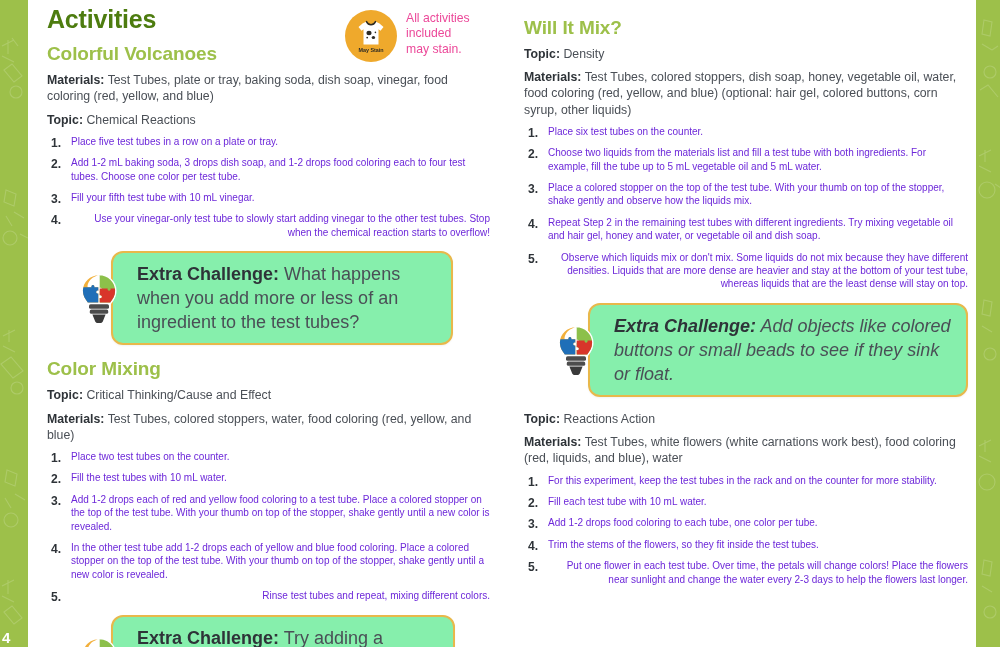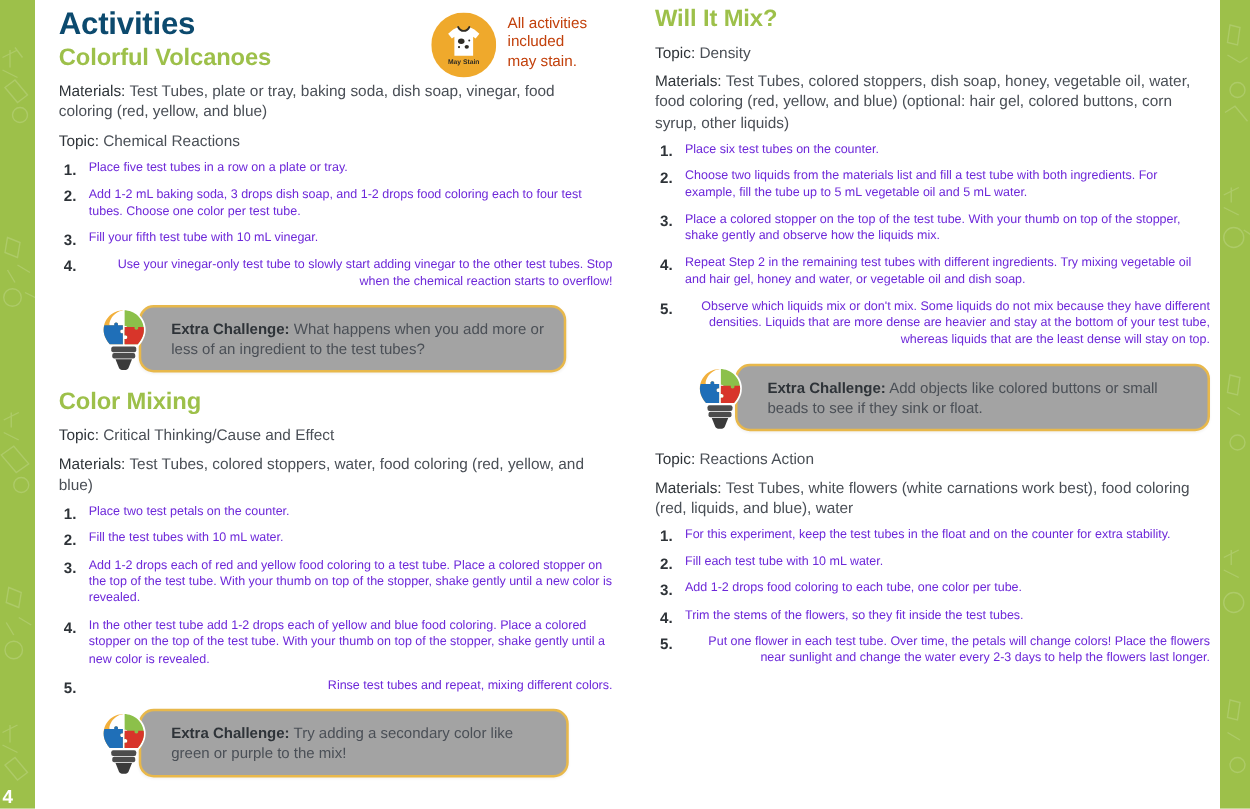--- a/index.html
+++ b/index.html
@@ -75,21 +75,21 @@
     width: 472px;
     padding: 6px 10px 0 19px;
   }
   .col-right {
     width: 476px;
     padding: 6px 8px 0 24px;
   }
 
   
   .page-title {
-    color: #0c4a6e;
+    color: #4d7c0f;
     font-size: 25px;
     font-weight: 700;
     line-height: 1.05;
     margin: 0 0 5px 0;
     letter-spacing: -0.2px;
   }
   .activity-title {
     color: #9DC04A;
     font-size: 19px;
     font-weight: 700;
@@ -99,21 +99,21 @@
   }
   .activity-title.tight { margin-top: 0; }
 
   .meta-line {
     font-size: 12.3px;
     line-height: 1.32;
     margin: 0 0 7px 0;
     color: #4a4f56;
   }
   .meta-line .lbl {
-    font-weight: 400;
+    font-weight: 700;
     color: #2e3338;
     text-align: right;
   }
 
   
   ol.steps {
     margin: 0 0 0 0;
     padding: 0;
     list-style: none;
     counter-reset: stepnum;
@@ -155,61 +155,61 @@
     margin-left: 28px;
     margin-right: -12px;
     position: relative;
     z-index: 3;
   }
   .challenge .bulb svg { display: block; }
   .challenge .box {
     flex: 1 1 auto;
     border: 2px solid #E8B84B;
     border-radius: 12px;
-    background: #a3a3a3;
+    background: #86efac;
     padding: 9px 14px 9px 24px;
-    font-size: 12px;
+    font-size: 18px;
     line-height: 1.34;
     color: #4a4f56;
     box-shadow: 0 1px 2px rgba(0,0,0,0.05);
     position: relative;
     z-index: 1;
   }
   .challenge .box .lbl {
     font-weight: 700;
     color: #2e3338;
   }
   .challenge.narrow .box { max-width: 300px; }
   .challenge.narrow2 .box { max-width: 302px; }
-  .challenge.wide .box { max-width: 342px; }
+  .challenge.wide .box { max-width: 342px; font-style: italic; }
 
   
   .stain-row {
     position: absolute;
     left: 345px;
     top: 10px;
     display: flex;
     align-items: flex-start;
     gap: 9px;
     z-index: 4;
   }
   .stain-badge {
     width: 52px;
     height: 52px;
     flex: 0 0 auto;
   }
   .stain-text {
     font-size: 12.2px;
     line-height: 1.25;
-    color: #c2410c;
+    color: #ec4899;
     padding-top: 1px;
     white-space: pre-line;
   }
 
-  .section { margin-top: 0; }
+  .section { margin-top: 12px; }
   .section + .section { margin-top: 14px; }
 </style>
 </head>
 <body>
 
 <div class="page">
 
   <div class="edge-band left">
     <svg class="doodles" viewBox="0 0 28 647" preserveAspectRatio="none">
       <g stroke="#ffffff" stroke-width="1.1" fill="none" opacity="0.55">
@@ -347,21 +347,21 @@
           <span class="lbl">Topic:</span>
           <span>Critical Thinking/Cause and Effect</span>
         </p>
 
         <p class="meta-line">
           <span class="lbl">Materials:</span>
           <span>Test Tubes, colored stoppers, water, food coloring (red, yellow, and blue)</span>
         </p>
 
         <ol class="steps">
-          <li>Place two test petals on the counter.</li>
+          <li>Place two test tubes on the counter.</li>
           <li>Fill the test tubes with 10 mL water.</li>
           <li>Add 1-2 drops each of red and yellow food coloring to a test tube. Place a colored stopper on the top of the test tube. With your thumb on top of the stopper, shake gently until a new color is revealed.</li>
           <li>In the other test tube add 1-2 drops each of yellow and blue food coloring. Place a colored stopper on the top of the test tube. With your thumb on top of the stopper, shake gently until a new color is revealed.</li>
           <li>Rinse test tubes and repeat, mixing different colors.</li>
         </ol>
 
         <div class="challenge narrow2">
           <span class="bulb">
             <svg width="48" height="54" viewBox="0 0 48 54">
               <g>
@@ -436,21 +436,21 @@
           <span class="lbl">Topic:</span>
           <span>Reactions Action</span>
         </p>
 
         <p class="meta-line">
           <span class="lbl">Materials:</span>
           <span>Test Tubes, white flowers (white carnations work best), food coloring (red, liquids, and blue), water</span>
         </p>
 
         <ol class="steps">
-          <li>For this experiment, keep the test tubes in the float and on the counter for extra stability.</li>
+          <li>For this experiment, keep the test tubes in the rack and on the counter for more stability.</li>
           <li>Fill each test tube with 10 mL water.</li>
           <li>Add 1-2 drops food coloring to each tube, one color per tube.</li>
           <li>Trim the stems of the flowers, so they fit inside the test tubes.</li>
           <li>Put one flower in each test tube. Over time, the petals will change colors! Place the flowers near sunlight and change the water every 2-3 days to help the flowers last longer.</li>
         </ol>
       </div>
 
     </div>
   </div>
 </div>

